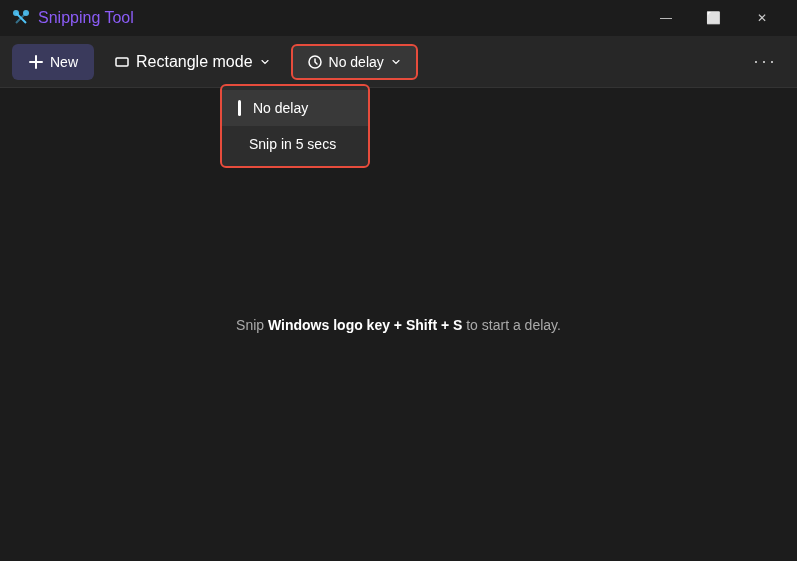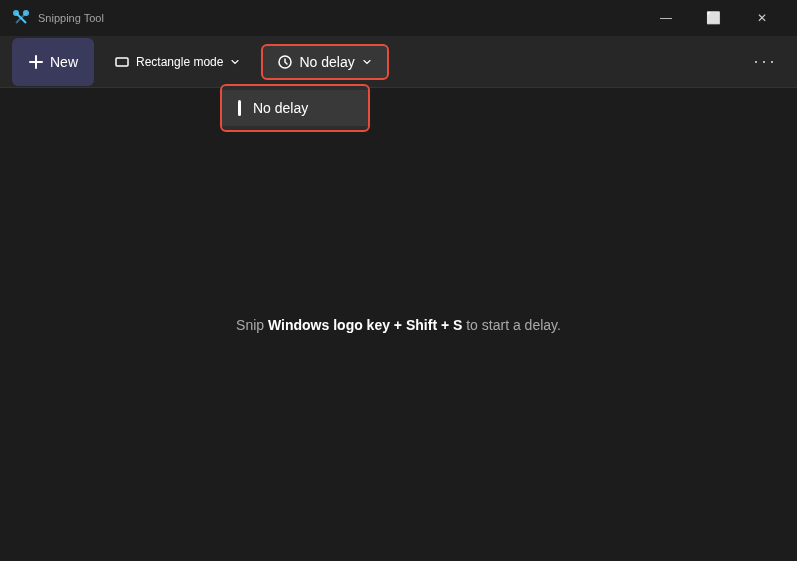--- a/index.html
+++ b/index.html
@@ -31,22 +31,22 @@
       align-items: center;
       gap: 8px;
     }
 
     .app-icon {
       width: 18px;
       height: 18px;
     }
 
     .app-title {
-      font-size: 11px;
-      color: #a3a3a3;
+      font-size: 16px;
+      color: #8b5cf6;
     }
 
     .title-bar-controls {
       display: flex;
       align-items: center;
       gap: 2px;
     }
 
     .title-btn {
       width: 46px;
@@ -76,34 +76,34 @@
       display: flex;
       align-items: center;
       gap: 6px;
       background: #3a3a5c;
       border: none;
       color: #fff;
       padding: 8px 16px;
       border-radius: 6px;
       cursor: pointer;
       font-size: 14px;
-      height: 48px;
+      height: 36px;
     }
 
     .btn-mode {
       display: flex;
       align-items: center;
       gap: 6px;
       background: transparent;
       border: none;
       color: #fff;
       padding: 8px 14px;
       border-radius: 6px;
       cursor: pointer;
-      font-size: 12px;
+      font-size: 16px;
       height: 36px;
     }
 
     .btn-delay {
       display: flex;
       align-items: center;
       gap: 6px;
       background: rgba(255,255,255,0.08);
       border: 2px solid #e74c3c;
       color: #fff;
@@ -237,20 +237,23 @@
     </svg>
   </button>
 
   <button class="more-btn">···</button>
 
   <div class="dropdown-menu">
     <div class="dropdown-item selected">
       <div class="selected-indicator"></div>
       <span>No delay</span>
     </div>
+    <div class="dropdown-item">
+      <span style="padding-left:11px;">Snip in 5 secs</span>
+    </div>
   </div>
 </div>
 
 <div class="main-content">
   <p class="hint-text">
     <span>Snip </span><strong>Windows logo key + Shift + S</strong><span> to start a delay.</span>
   </p>
 </div>
 
 </body></html>

